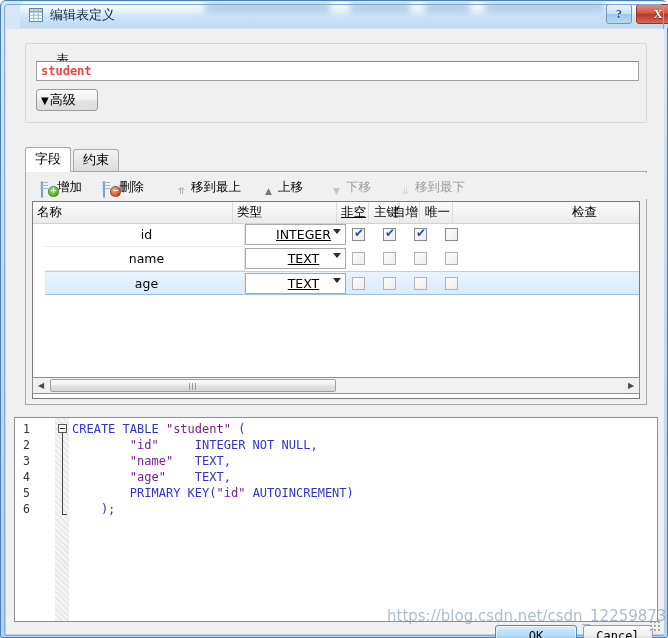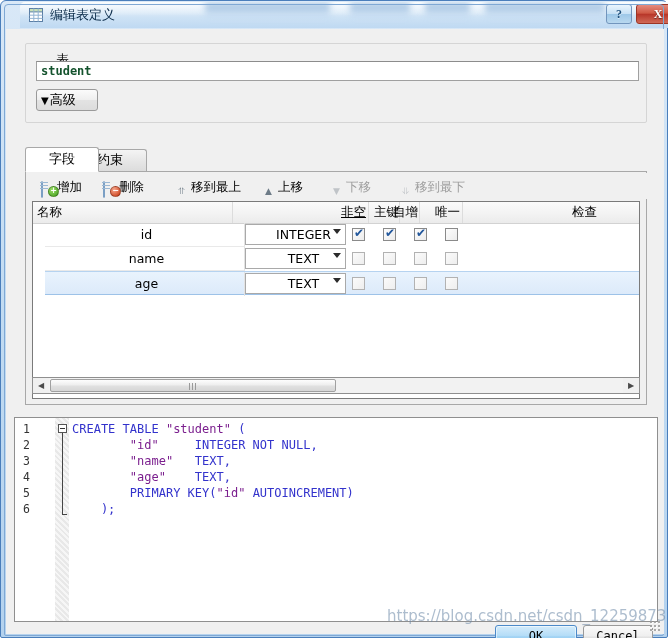--- a/index.html
+++ b/index.html
@@ -131,21 +131,21 @@
     left: 30px; top: 32px;
     width: 603px; height: 20px;
     box-sizing: border-box;
     border: 1px solid #a0a0a0;
     border-top-color: #8c8c8c;
     background: #fff;
     font-family: "DejaVu Sans Mono", monospace;
     font-size: 12px;
     font-weight: bold;
     padding: 0 4px;
-    color: #14532d;
+    color: #ef4444;
     line-height: 18px;
     white-space: nowrap;
     overflow: hidden;
   }
   .adv-button {
     position: absolute;
     left: 30px; top: 60px;
     height: 22px;
     min-width: 62px;
     box-sizing: border-box;
@@ -175,21 +175,21 @@
     top: 2px;
     height: 22px;
     box-sizing: border-box;
     border: 1px solid #a8a8a8;
     border-bottom: none;
     border-radius: 3px 3px 0 0;
     font-size: 13px;
     font-family: "DejaVu Sans", sans-serif;
     text-align: center;
     line-height: 20px;
-    padding: 0 23px;
+    padding: 0 9px;
     cursor: default;
   }
   .tab.active {
     top: 0; height: 25px;
     background: #fff;
     line-height: 22px;
     z-index: 3;
     border-bottom: 1px solid #fff;
   }
   .tab.inactive {
@@ -311,21 +311,21 @@
     padding-left: 4px;
     white-space: nowrap;
     color: #000;
     cursor: default;
   }
   .gh-name  { left: 0px;   width: 200px; }
   .gh-type  { left: 200px; width: 104px; }
   .gh-nn    { left: 304px; width: 32px; text-decoration: underline;  }
   .gh-pk    { left: 336px; width: 31px; text-align: right;  }
   .gh-ai    { left: 356px; width: 31px;  }
-  .gh-uq    { left: 398px; width: 32px;  }
+  .gh-uq    { left: 388px; width: 32px;  }
   .gh-def   { left: 430px; width: 105px; }
   .gh-chk   { left: 535px; width: 73px; border-right: none; }
 
   .grow {
     position: absolute;
     left: 12px; width: 100%; height: 24px; text-align: center;
   }
   .grow.selected {
     background: linear-gradient(180deg, #e9f3fd 0%, #dceafa 100%);
     border-top: 1px solid #b6d3f0;
@@ -358,20 +358,21 @@
     left: 200px; top: 1px;
     width: 101px; height: 21px;
     box-sizing: border-box;
     border: 1px solid #a9a9a9;
     background: #fff;
     font-size: 12.5px;
     font-family: "DejaVu Sans", sans-serif;
     line-height: 19px;
     padding-left: 16px;
     white-space: nowrap;
+    text-decoration: underline;
   }
   .combo-arrow {
     position: absolute;
     right: 4px; top: 4px;
     width: 0; height: 0;
     border-left: 4px solid transparent;
     border-right: 4px solid transparent;
     border-top: 5px solid #2b2b2b;
   }
   .cb {
@@ -642,20 +643,21 @@
 
         <div class="tb-item tb-bottom disabled">
           <span class="ico-arrow dis">⥥</span><span>移到最下</span>
         </div>
       </div>
 
       <div class="grid-wrap">
 
         <div class="grid-head">
           <div class="gh gh-name">名称</div>
+          <div class="gh gh-type">类型</div>
           <div class="gh gh-nn">非空</div>
           <div class="gh gh-pk">主键</div>
           <div class="gh gh-ai">自增</div>
           <div class="gh gh-uq">唯一</div>
           <div class="gh gh-chk">检查</div>
         </div>
 
         <div class="grow r0">
           <div class="cell-name">id</div>
           <div class="cell-type">

